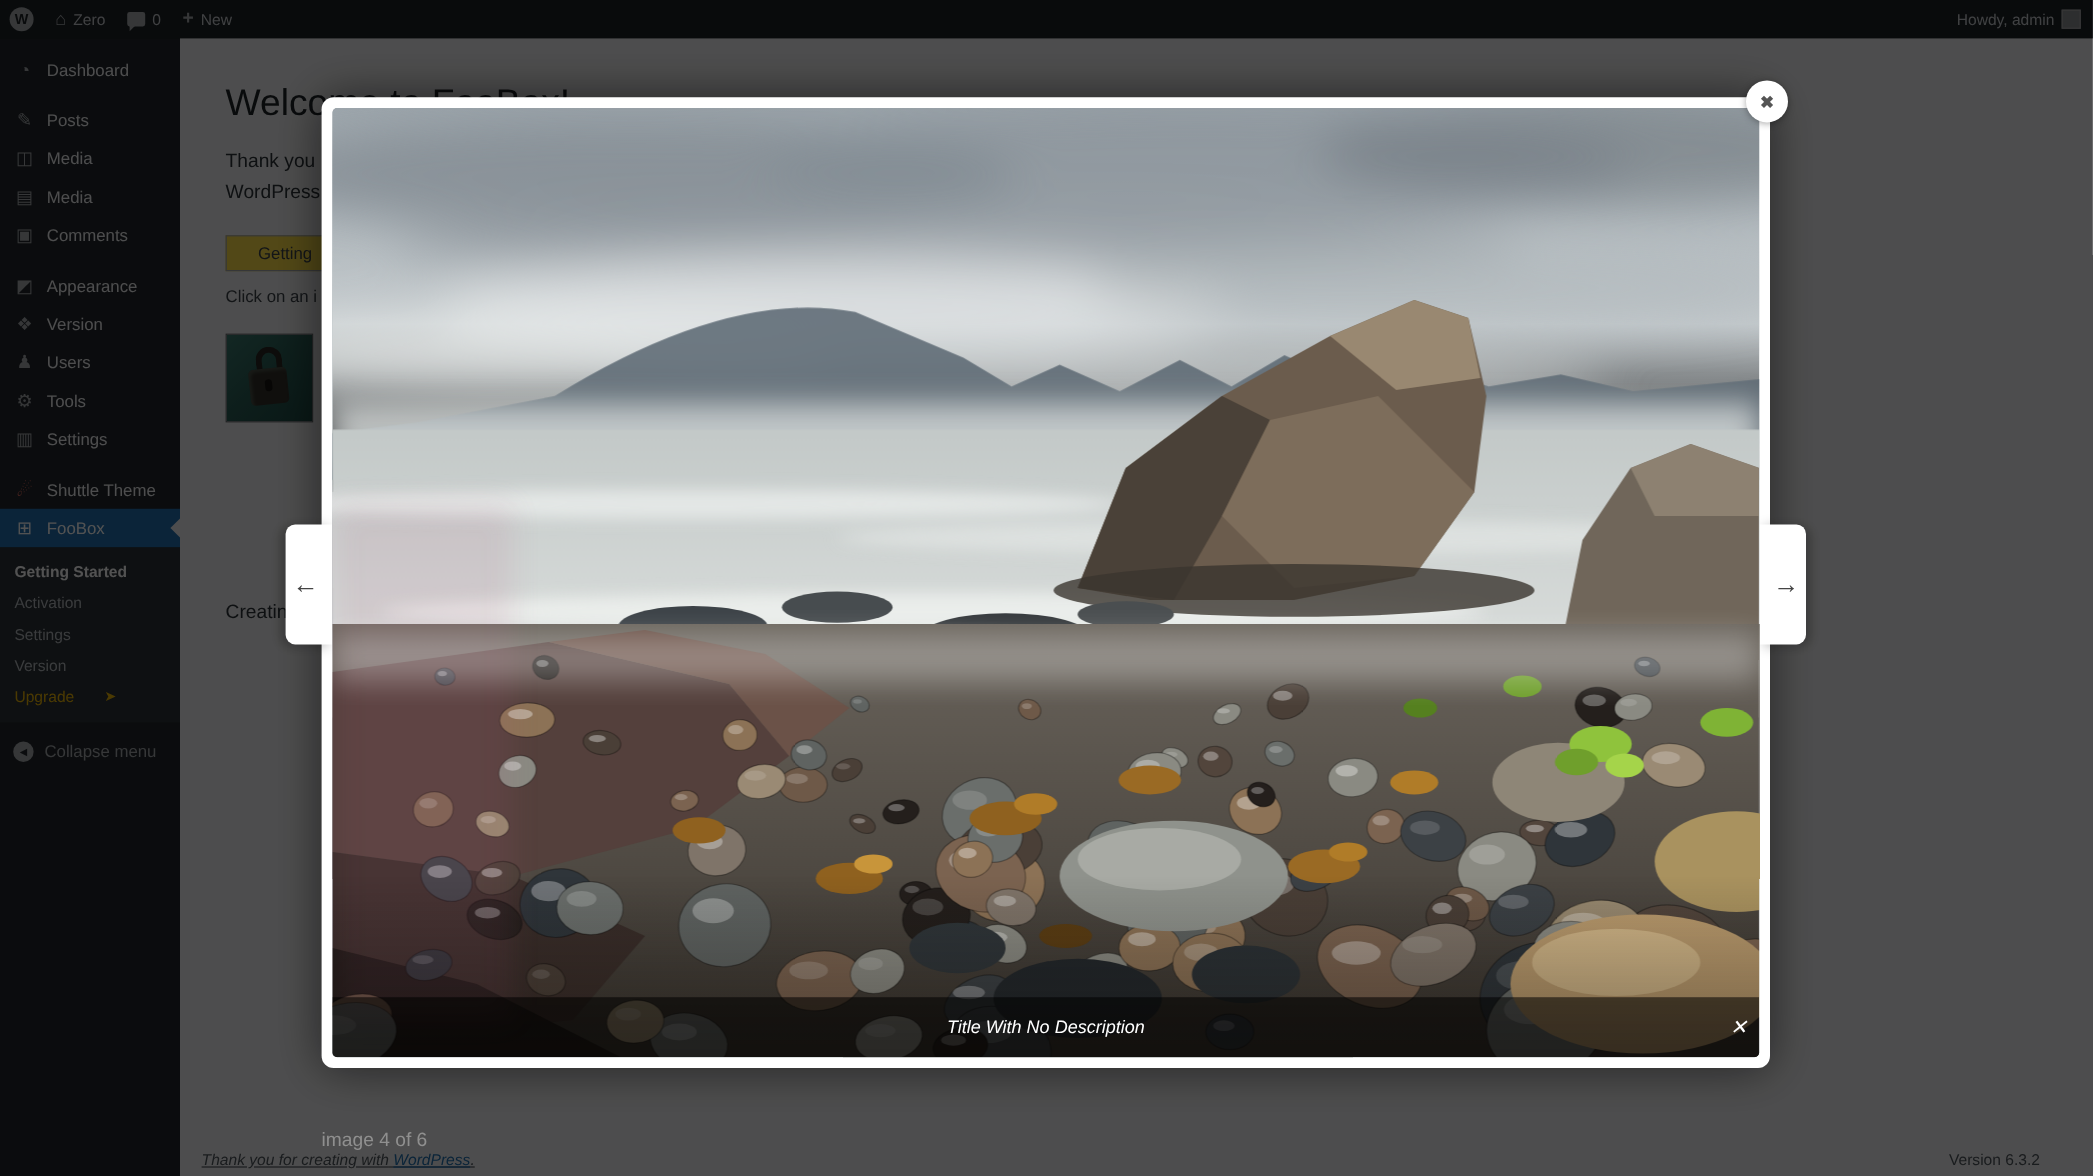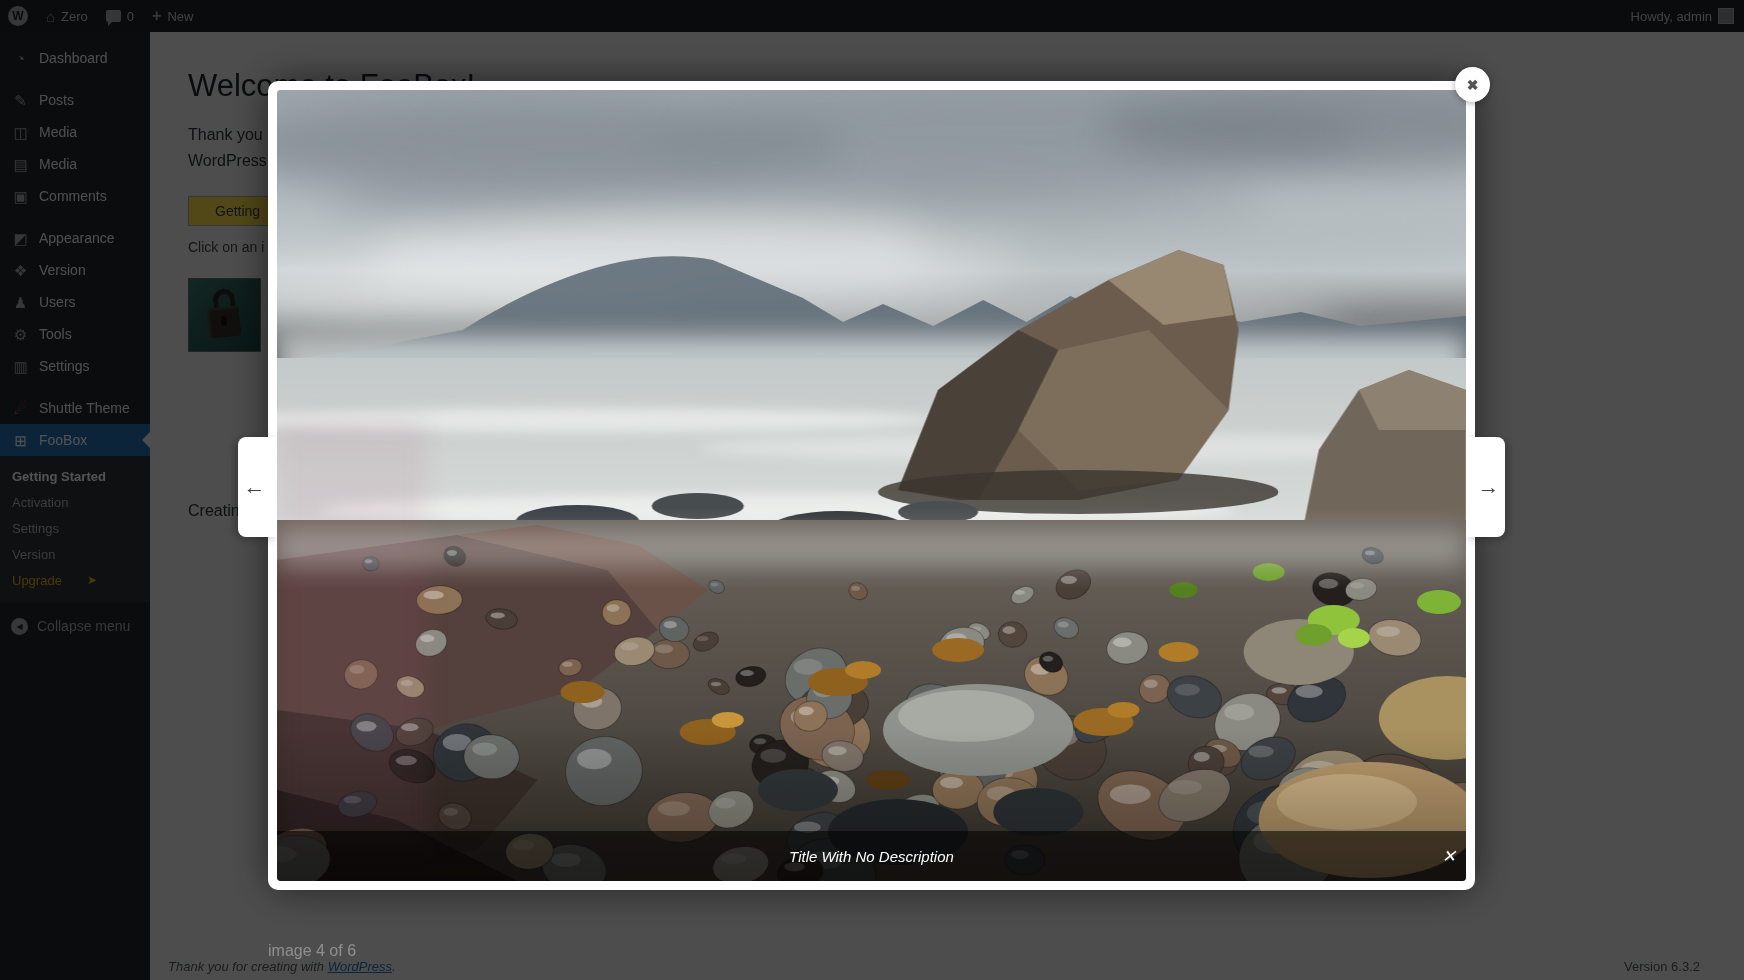--- a/index.html
+++ b/index.html
@@ -53,21 +53,21 @@
   .shackle { position:absolute; left:24px; top:10px; width:22px; height:22px; border:5px solid #2a2822;
     border-bottom:none; border-radius:12px 12px 0 0; transform:rotate(-6deg); }
   .lockbody { position:absolute; left:19px; top:28px; width:32px; height:30px; background:#33302a;
     border-radius:4px; transform:rotate(-6deg); box-shadow:inset 2px 2px 3px rgba(120,150,130,.35); }
   .keyhole { position:absolute; left:13px; top:9px; width:6px; height:10px; background:#171512; border-radius:3px; }
   .creating { margin-top:150px; font-size:16px; color:#2c3338; }
 
   
   .footer { position:fixed; left:150px; right:0; bottom:6px; padding:0 44px 0 18px;
     display:flex; justify-content:space-between; align-items:center; font-size:13px; color:#50575e; z-index:2; }
-  .footer .thanks { font-style:italic; }
+  .footer .thanks { font-style:italic;text-decoration:underline; }
   .footer a { color:#2271b1; text-decoration:underline; font-style:italic; cursor:pointer; }
 
   
   .fbx-backdrop { position:fixed; inset:0; background:rgba(0,0,0,0.68); z-index:50; }
   .fbx-count { position:fixed; left:268px; top:894px; width:1207px; 
     font-size:16px; color:#8f8f8f; z-index:55;margin-top:48px; }
   .fbx-modal { position:fixed; left:268px; top:81px; width:1207px; height:809px; background:#fff;
     border-radius:10px; box-shadow:0 0 40px rgba(0,0,0,0.55); z-index:60; }
   .fbx-inner { position:absolute; inset:9px; border-radius:4px; overflow:hidden; background:#9aa3a8;font-style:italic; }
   .fbx-inner svg { display:block; width:100%; height:100%; }

